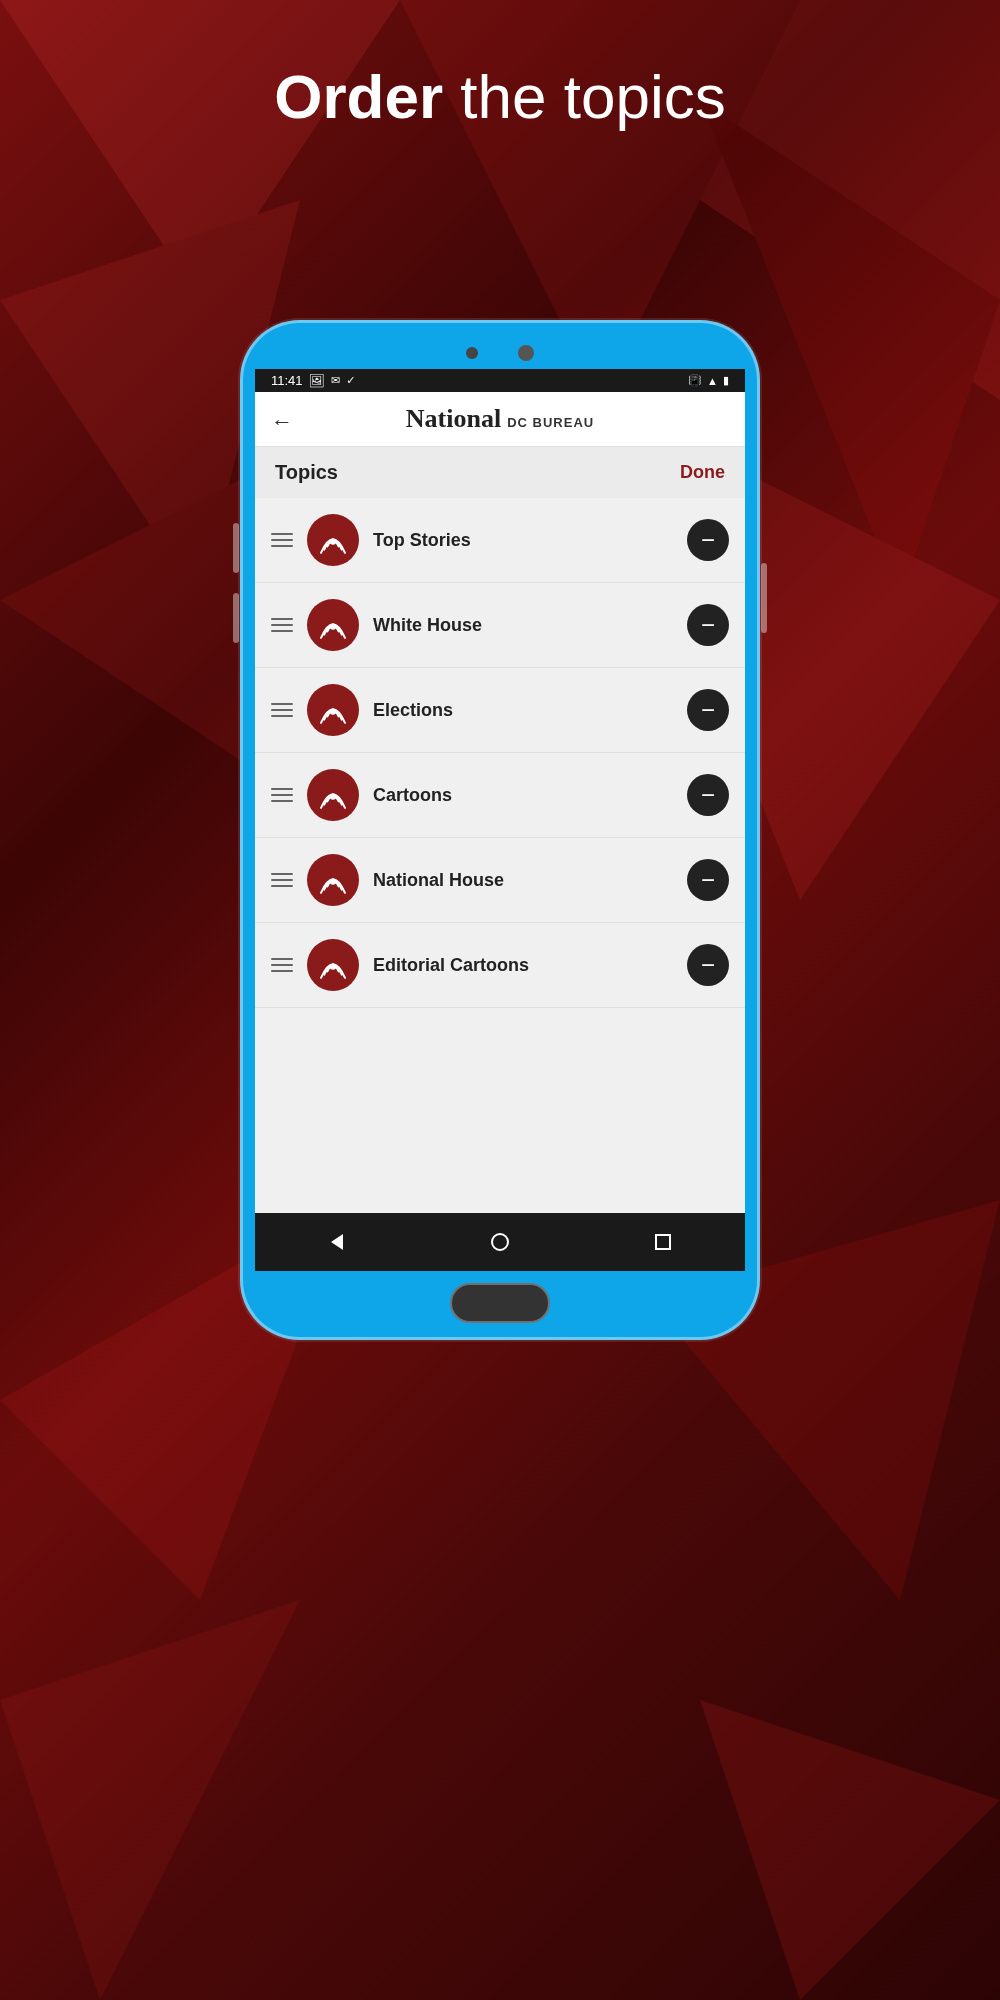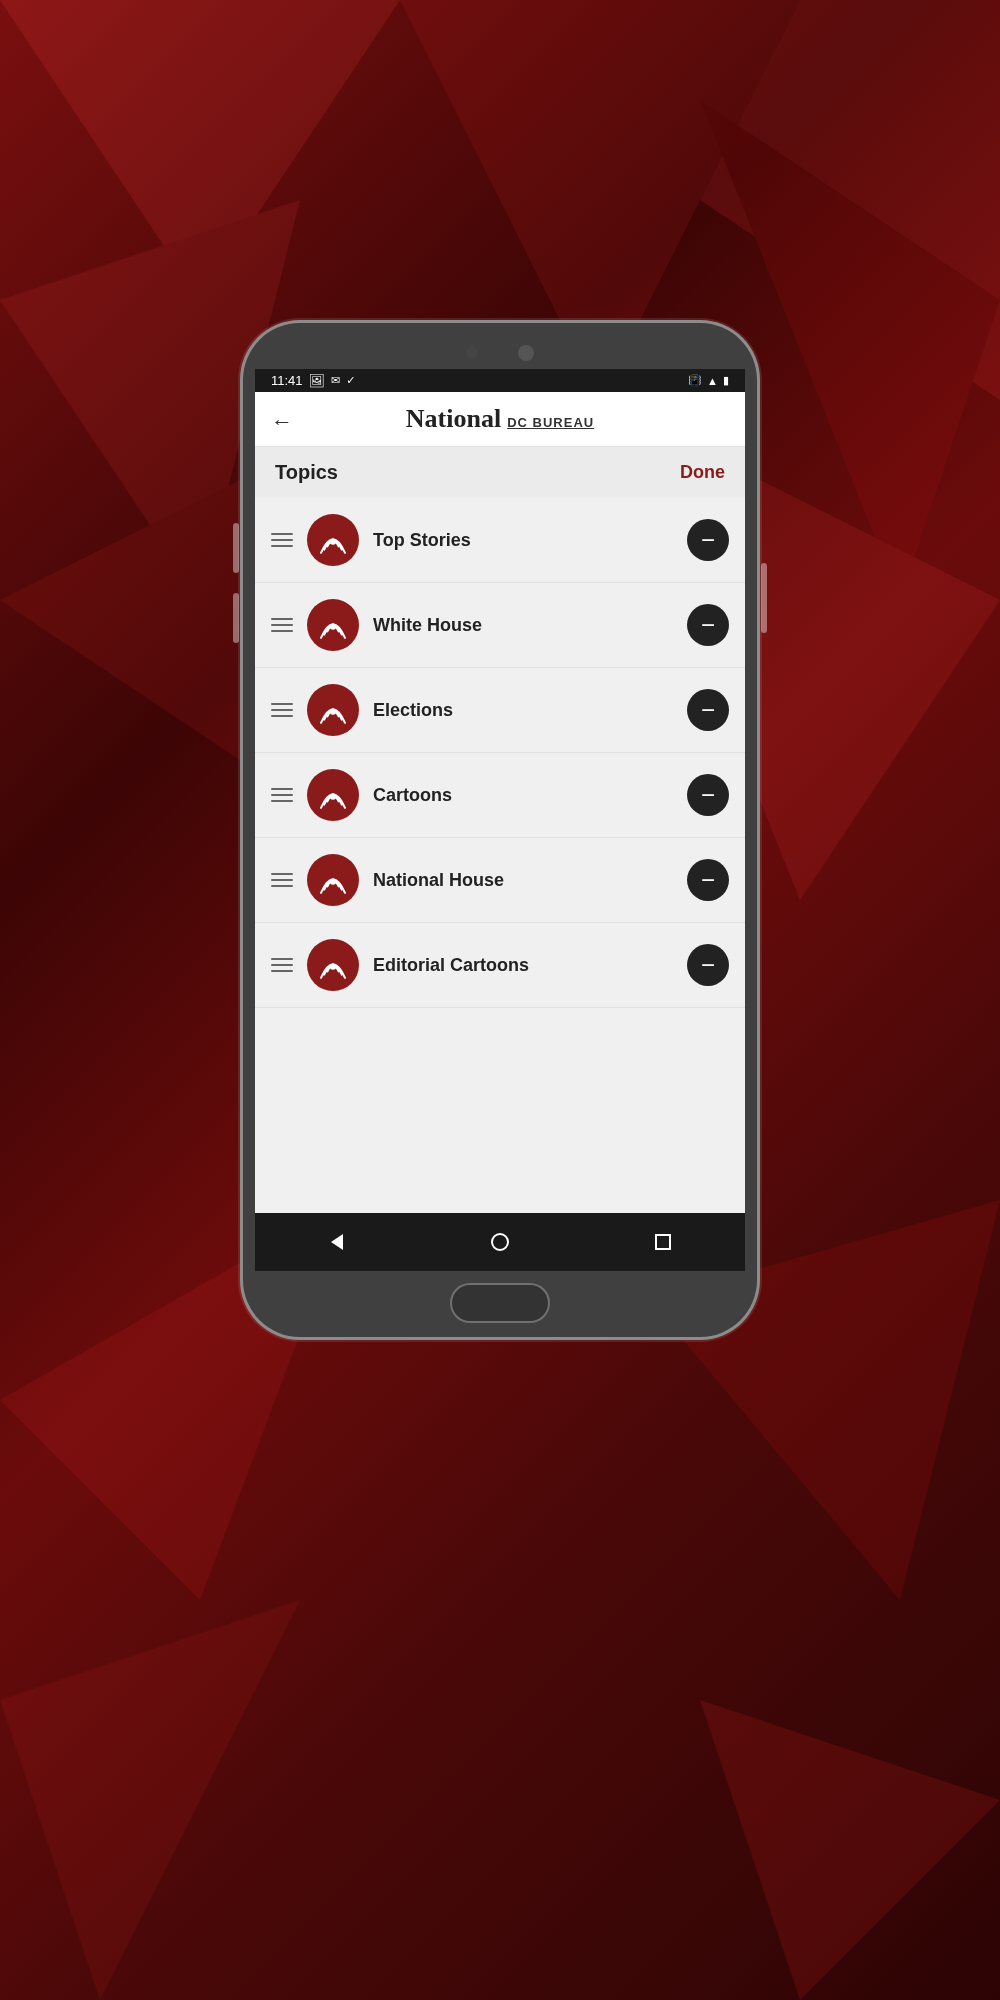--- a/index.html
+++ b/index.html
@@ -32,21 +32,21 @@
     }
 
     
     .phone-outer {
       position: absolute;
       top: 320px;
       left: 50%;
       transform: translateX(-50%);
       width: 520px;
       height: 1020px;
-      background: #404040;
+      background: #0ea5e9;
       border-radius: 60px;
       border: 3px solid rgba(255,255,255,0.4);
       box-shadow: 0 0 0 2px rgba(255,255,255,0.1);
       display: flex;
       flex-direction: column;
       align-items: center;
     }
 
     
     .btn-left {
@@ -154,21 +154,20 @@
     .logo-main {
       font-size: 26px;
       font-weight: bold;
       color: #222;
       font-family: 'Georgia', serif;
     }
 
     .logo-sub {
       font-size: 13px;
       color: #333;
-      text-decoration: underline;
       font-weight: 600;
       letter-spacing: 1px;
     }
 
     
     .topics-header {
       background: #ebebeb;
       padding: 14px 20px;
       display: flex;
       justify-content: space-between;
@@ -301,20 +300,24 @@
   <polygon points="700,100 1000,300 900,600" fill="#bb1111"></polygon>
   <polygon points="0,600 400,400 300,800" fill="#cc2222"></polygon>
   <polygon points="600,400 1000,600 800,900" fill="#ee3333"></polygon>
   <polygon points="0,1400 350,1200 200,1600" fill="#dd2222"></polygon>
   <polygon points="650,1300 1000,1200 900,1600" fill="#cc1111"></polygon>
   <polygon points="0,1700 300,1600 100,2000" fill="#bb2222"></polygon>
   <polygon points="700,1700 1000,1800 800,2000" fill="#ee2222"></polygon>
 </svg>
 
 <div class="headline-text">
+  <div>
+    <strong>Order</strong>
+    <span class="light">the topics</span>
+  </div>
 </div>
 
 <div class="phone-outer">
   <div class="btn-left"></div>
   <div class="btn-left2"></div>
   <div class="btn-right"></div>
 
   <div class="camera-area">
     <div class="camera-dot"></div>
     <div class="camera-speaker"></div>

